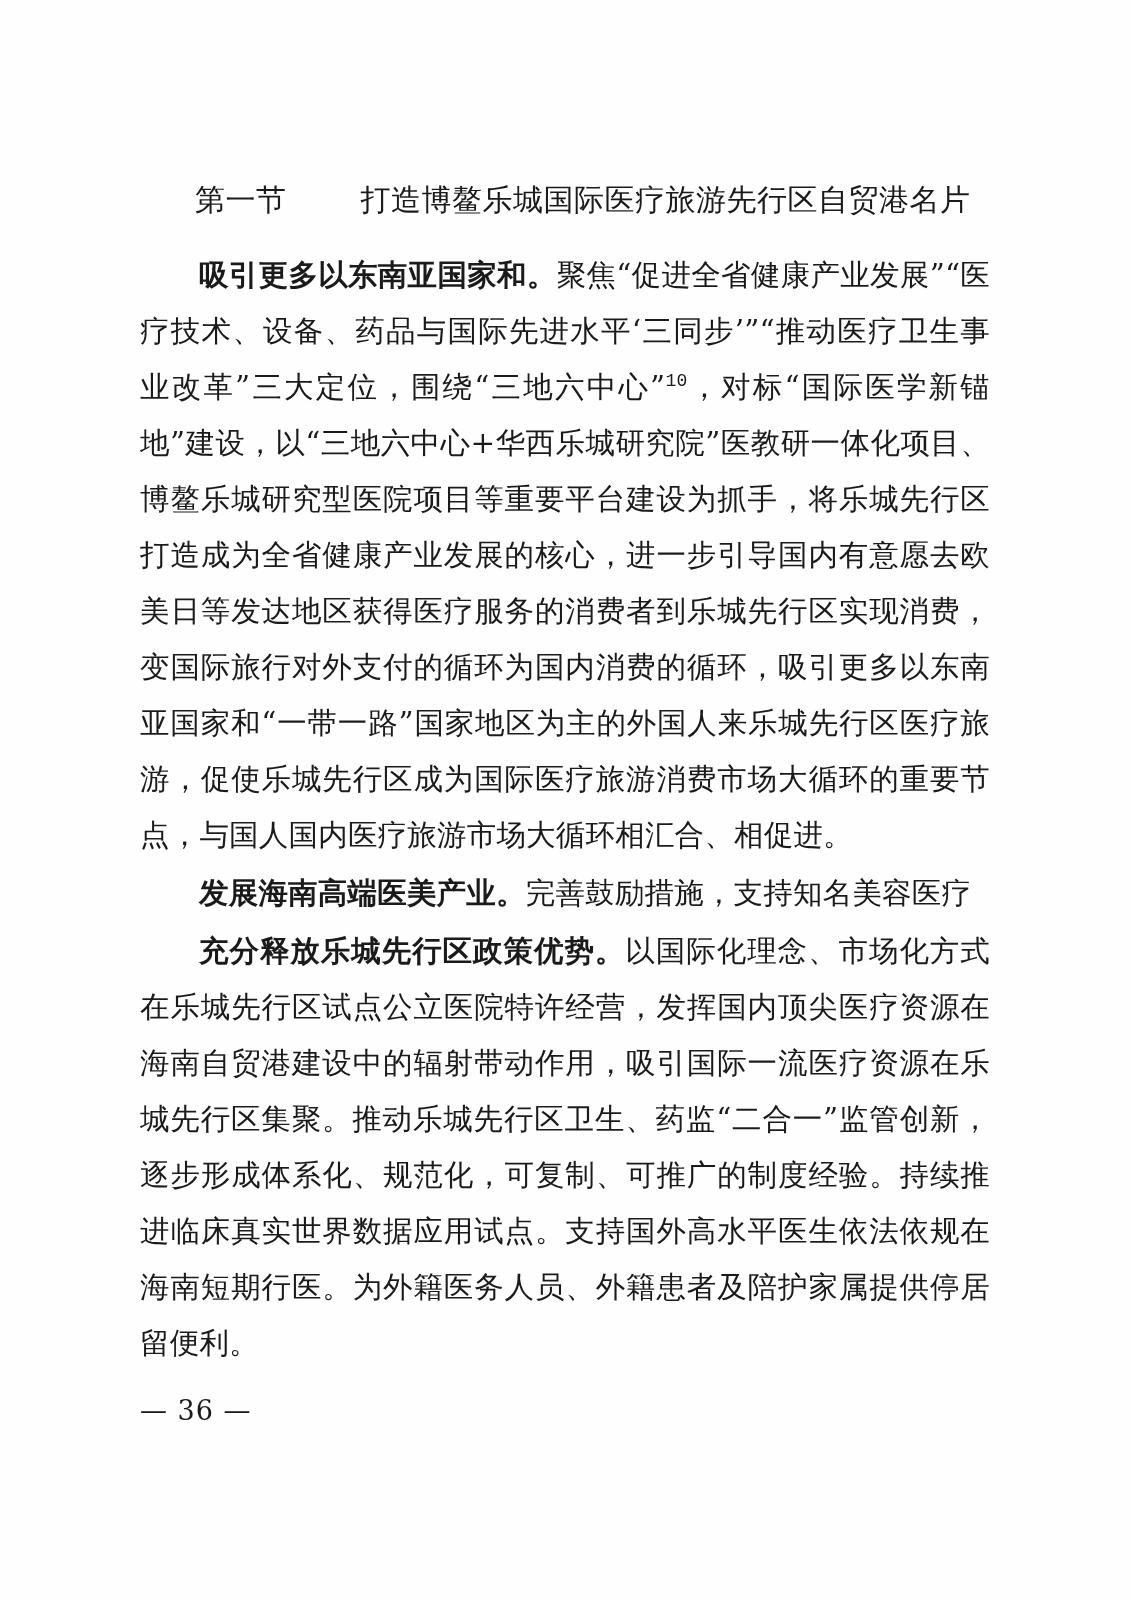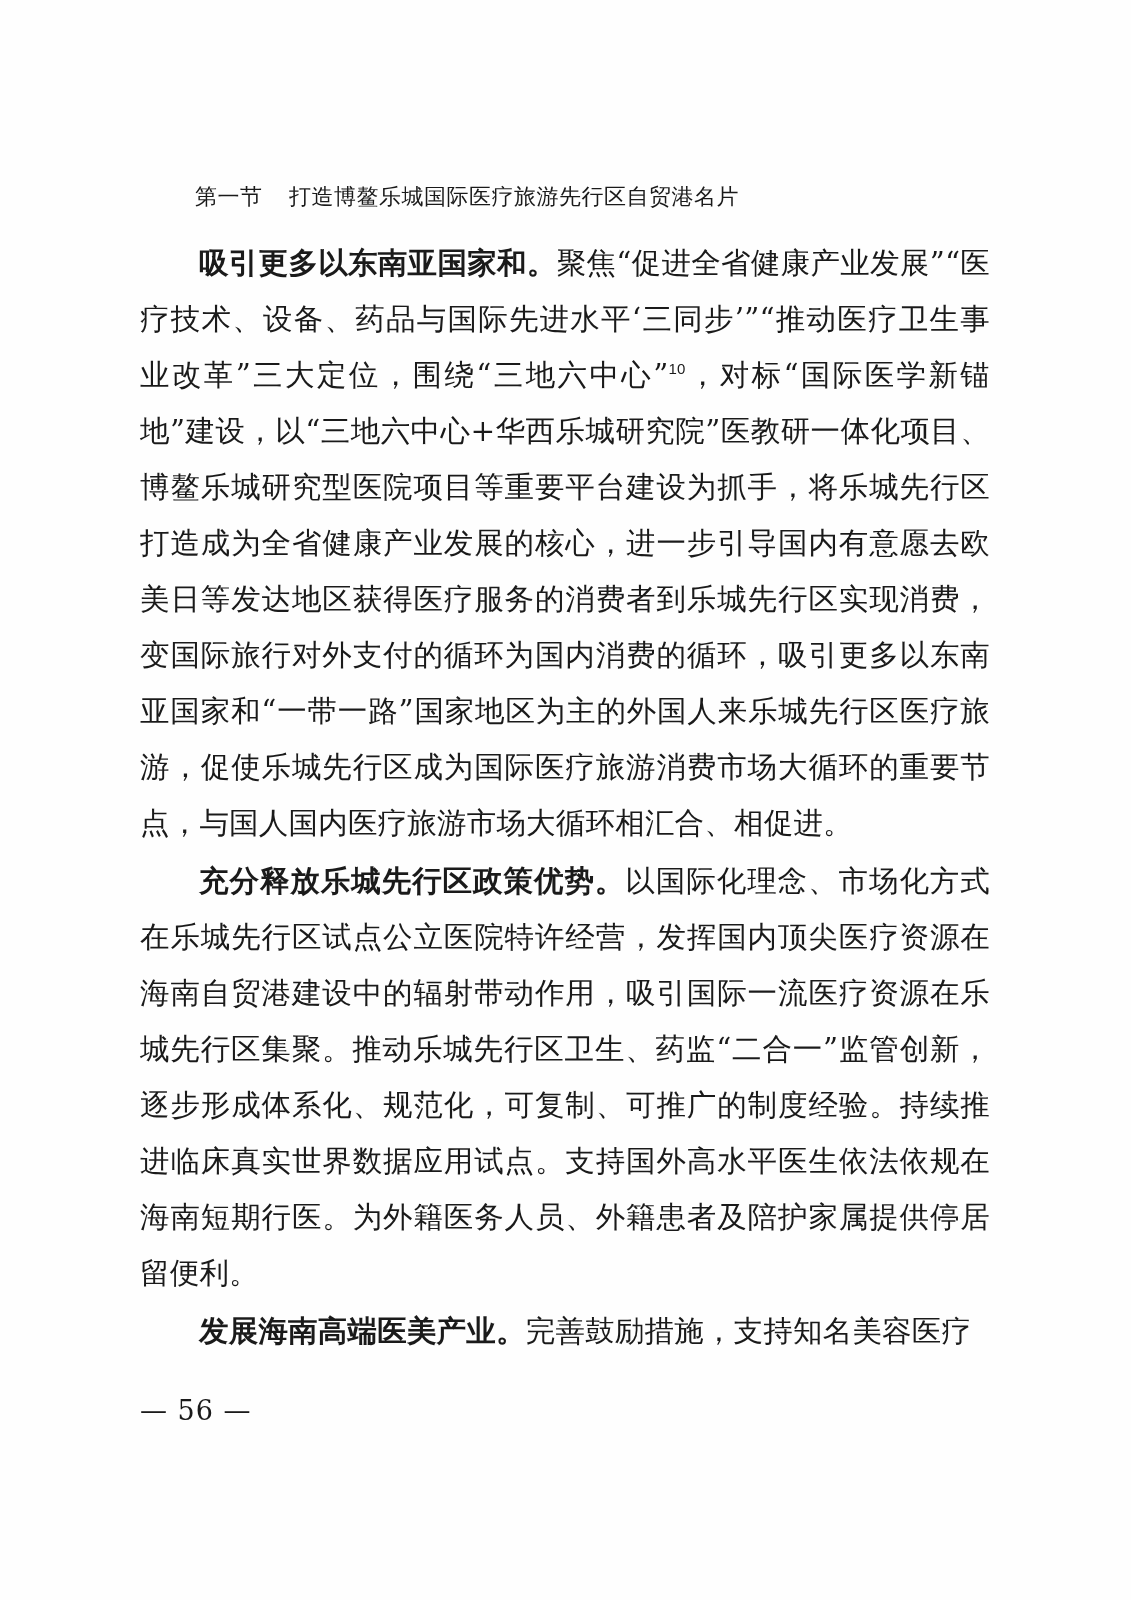--- a/index.html
+++ b/index.html
@@ -23,46 +23,46 @@
     height: 1600px;
     background: #fefefe;
   }
   .content {
     position: absolute;
     left: 140px;
     top: 180px;
     width: 850px;
   }
   .section-heading {
-    font-size: 22px;
+    font-size: 30px;
     line-height: 1.5;
     letter-spacing: 0.5px;
     margin: 0 0 22px 0;
     padding-left: 55px;
     font-weight: 500;
-    font-family: Liberation Sans, sans-serif;
+    font-family: Liberation Mono, monospace;
     white-space: pre;
   }
   .para {
     font-size: 29.5px;
     line-height: 56px;
     text-align: justify;
     text-justify: inter-ideograph;
     margin: 0 0 2px 0;
     text-indent: 59px;
     letter-spacing: 0.2px;
   }
   .para .lead {
     font-weight: bold;
   }
   .para sup {
-    font-size: 15px;
+    font-size: 18px;
     vertical-align: super;
     line-height: 0;
-    font-family: Liberation Sans, sans-serif;
+    font-family: Liberation Mono, monospace;
   }
   .page-number {
     position: absolute;
     left: 140px;
     top: 1395px;
     width: 200px;
     font-size: 27px;
     letter-spacing: 1px;
     color: #1a1a1a;
     font-family: "DejaVu Serif", "Liberation Serif", serif;
@@ -72,21 +72,21 @@
 <body>
 
 <div class="page">
 
   <div class="content">
 
     <h2 class="section-heading">第一节    打造博鳌乐城国际医疗旅游先行区自贸港名片</h2>
 
     <p class="para"><span class="lead">吸引更多以东南亚国家和。</span><span>聚焦“促进全省健康产业发展”“医疗技术、设备、药品与国际先进水平‘三同步’”“推动医疗卫生事业改革”三大定位，围绕“三地六中心”</span><sup>10</sup><span>，对标“国际医学新锚地”建设，以“三地六中心+华西乐城研究院”医教研一体化项目、博鳌乐城研究型医院项目等重要平台建设为抓手，将乐城先行区打造成为全省健康产业发展的核心，进一步引导国内有意愿去欧美日等发达地区获得医疗服务的消费者到乐城先行区实现消费，变国际旅行对外支付的循环为国内消费的循环，吸引更多以东南亚国家和“一带一路”国家地区为主的外国人来乐城先行区医疗旅游，促使乐城先行区成为国际医疗旅游消费市场大循环的重要节点，与国人国内医疗旅游市场大循环相汇合、相促进。</span></p>
 
+    <p class="para"><span class="lead">发展海南高端医美产业。</span><span>完善鼓励措施，支持知名美容医疗</span></p>
+
     <p class="para"><span class="lead">充分释放乐城先行区政策优势。</span><span>以国际化理念、市场化方式在乐城先行区试点公立医院特许经营，发挥国内顶尖医疗资源在海南自贸港建设中的辐射带动作用，吸引国际一流医疗资源在乐城先行区集聚。推动乐城先行区卫生、药监“二合一”监管创新，逐步形成体系化、规范化，可复制、可推广的制度经验。持续推进临床真实世界数据应用试点。支持国外高水平医生依法依规在海南短期行医。为外籍医务人员、外籍患者及陪护家属提供停居留便利。</span></p>
-
-    <p class="para"><span class="lead">发展海南高端医美产业。</span><span>完善鼓励措施，支持知名美容医疗</span></p>
 
   </div>
 
-  <div class="page-number">— 56 —</div>
+  <div class="page-number">— 36 —</div>
 
 </div>
 
 </body></html>

